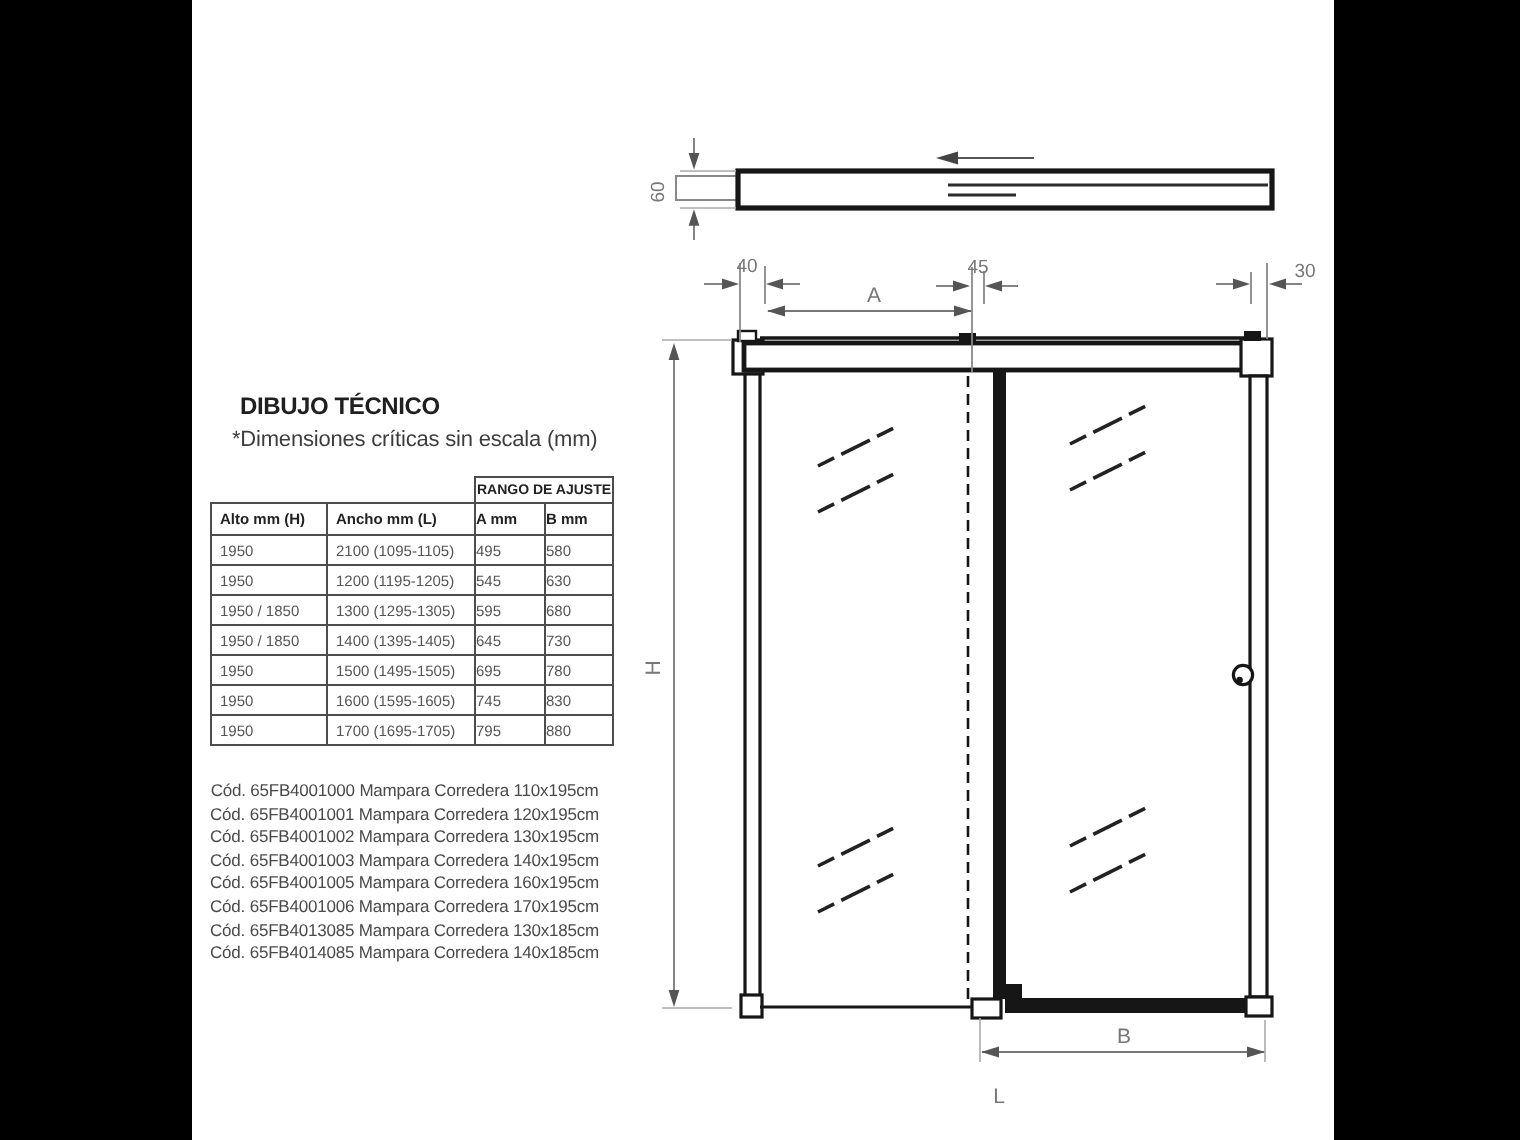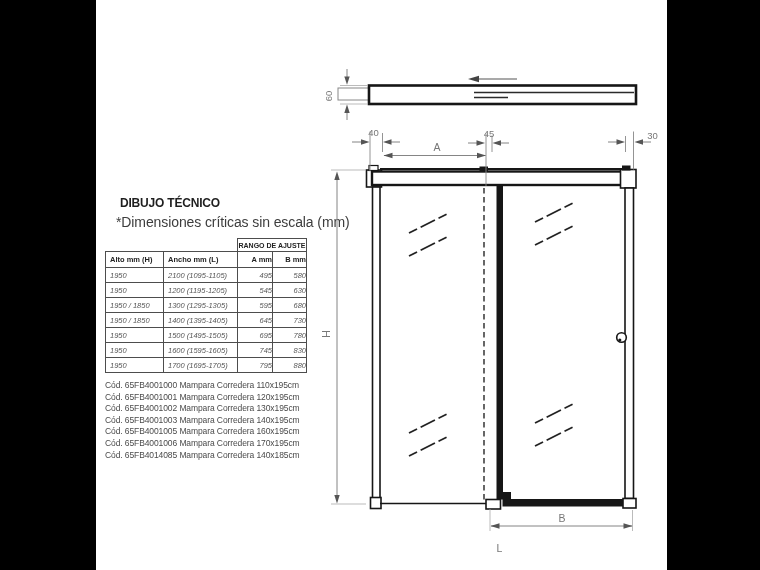--- a/index.html
+++ b/index.html
@@ -3,35 +3,35 @@
 <meta charset="utf-8">
 <style>
   html,body{margin:0;padding:0;background:#fff;}
   .stage{position:relative;width:760px;height:570px;background:#ffffff;overflow:hidden;
          font-family:"Liberation Sans",sans-serif;}
   .bar{position:absolute;top:0;height:570px;background:#000;}
   .bar-left{left:0;width:96px;}
   .bar-right{left:667px;width:93px;}
   .title{position:absolute;left:120px;top:196px;font-size:12px;font-weight:bold;
          color:#1f1f1f;letter-spacing:-0.2px;white-space:nowrap;}
-  .subtitle{position:absolute;left:116px;top:214px;font-size:14px;color:#3d3d3d;
+  .subtitle{position:absolute;left:116px;top:214px;font-size:11px;color:#3d3d3d;
          letter-spacing:-0.1px;white-space:nowrap;}
   table.spec{position:absolute;left:105px;top:238px;width:201px;border-collapse:collapse;
          table-layout:fixed;font-size:7.5px;color:#555;}
   table.spec td,table.spec th{border:1px solid #4d4d4d;padding:0 12px 0 4px;text-align:left;
          white-space:nowrap;overflow:hidden;font-weight:normal;}
   table.spec tr.rangorow{height:13px;}
   table.spec tr.headrow{height:16px;}
-  table.spec tr.datarow{height:15px;font-style:italic;}
+  table.spec tr.datarow{height:15px;}
   table.spec .blank{border:none;background:transparent;}
   table.spec .rango{font-weight:bold;text-align:center;color:#222;padding:0;font-size:7px;}
   table.spec th{font-weight:bold;color:#222;}
-  table.spec th.c,table.spec td.c{text-align:right;padding:0;}
-  .codes{position:absolute;left:105px;top:380px;font-size:8.5px;line-height:11.6px;
-         color:#4a4a4a;letter-spacing:-0.1px;white-space:nowrap;}
+  table.spec th.c,table.spec td.c{text-align:left;padding:0;}
+  .codes{position:absolute;left:105px;top:390px;font-size:8.5px;line-height:11.6px;
+         color:#4a4a4a;letter-spacing:-0.1px;white-space:nowrap;text-align:center;}
   svg.draw{position:absolute;left:0;top:0;width:760px;height:570px;}
 </style>
 </head>
 <body>
 
 <div class="stage">
   <div class="bar bar-left"></div>
   <div class="bar bar-right"></div>
 
   <div class="title">DIBUJO TÉCNICO</div>
@@ -103,20 +103,21 @@
       </tbody>
   </table>
 
   <div class="codes">
       <div>Cód. 65FB4001000 Mampara Corredera 110x195cm</div>
       <div>Cód. 65FB4001001 Mampara Corredera 120x195cm</div>
       <div>Cód. 65FB4001002 Mampara Corredera 130x195cm</div>
       <div>Cód. 65FB4001003 Mampara Corredera 140x195cm</div>
       <div>Cód. 65FB4001005 Mampara Corredera 160x195cm</div>
       <div>Cód. 65FB4001006 Mampara Corredera 170x195cm</div>
+      <div>Cód. 65FB4013085 Mampara Corredera 130x185cm</div>
       <div>Cód. 65FB4014085 Mampara Corredera 140x185cm</div>
     </div>
 
   <svg class="draw" viewBox="0 0 760 570">
 
     <g>
       <rect x="338" y="88" width="31" height="12" fill="#fff" stroke="#888" stroke-width="1"></rect>
       <rect x="369" y="85.5" width="267" height="18.5" fill="#fff" stroke="#161616" stroke-width="2.6"></rect>
       <path d="M474 92.5 H634" stroke="#2b2b2b" stroke-width="1.6"></path>
       <path d="M474 97.5 H508" stroke="#2b2b2b" stroke-width="1.6"></path>

